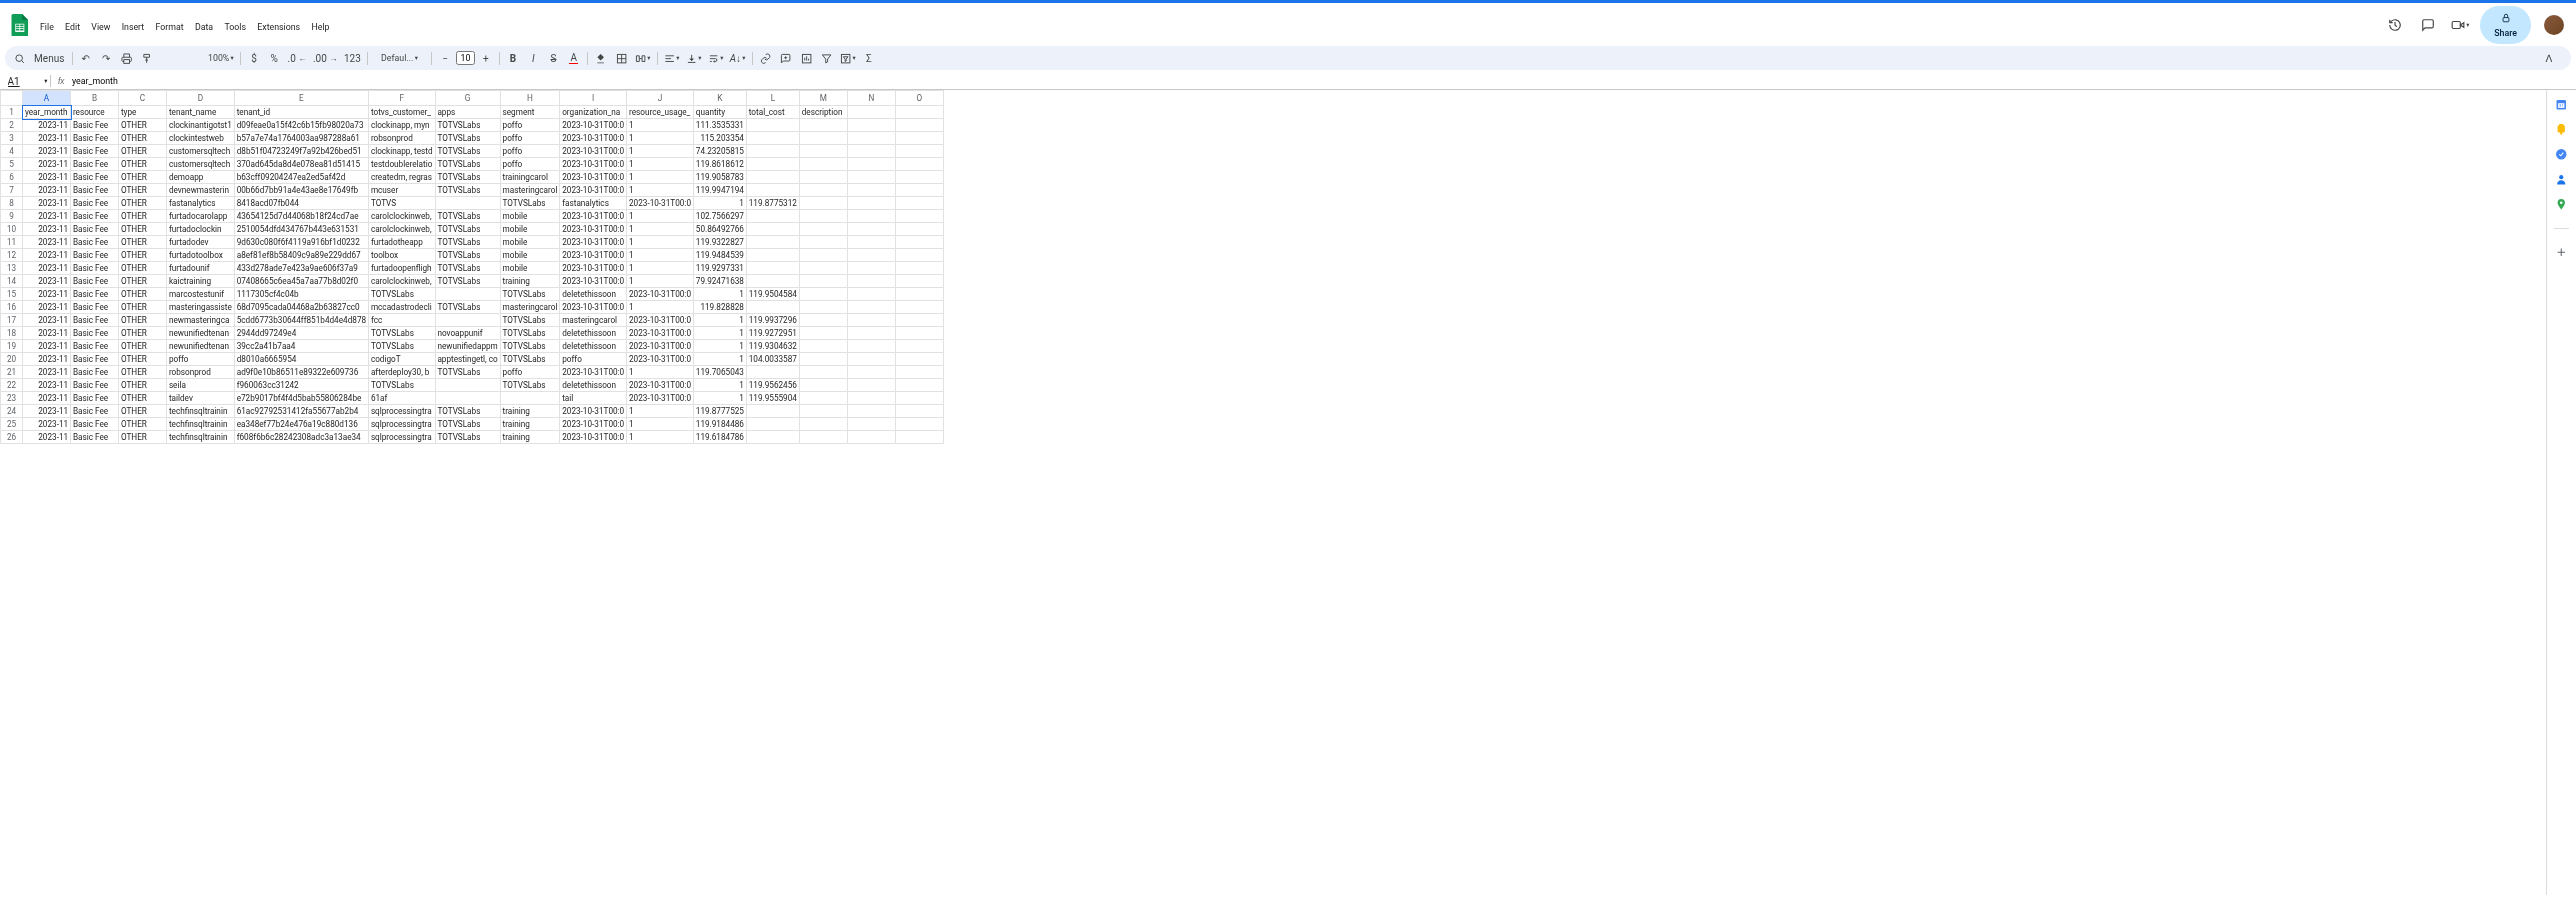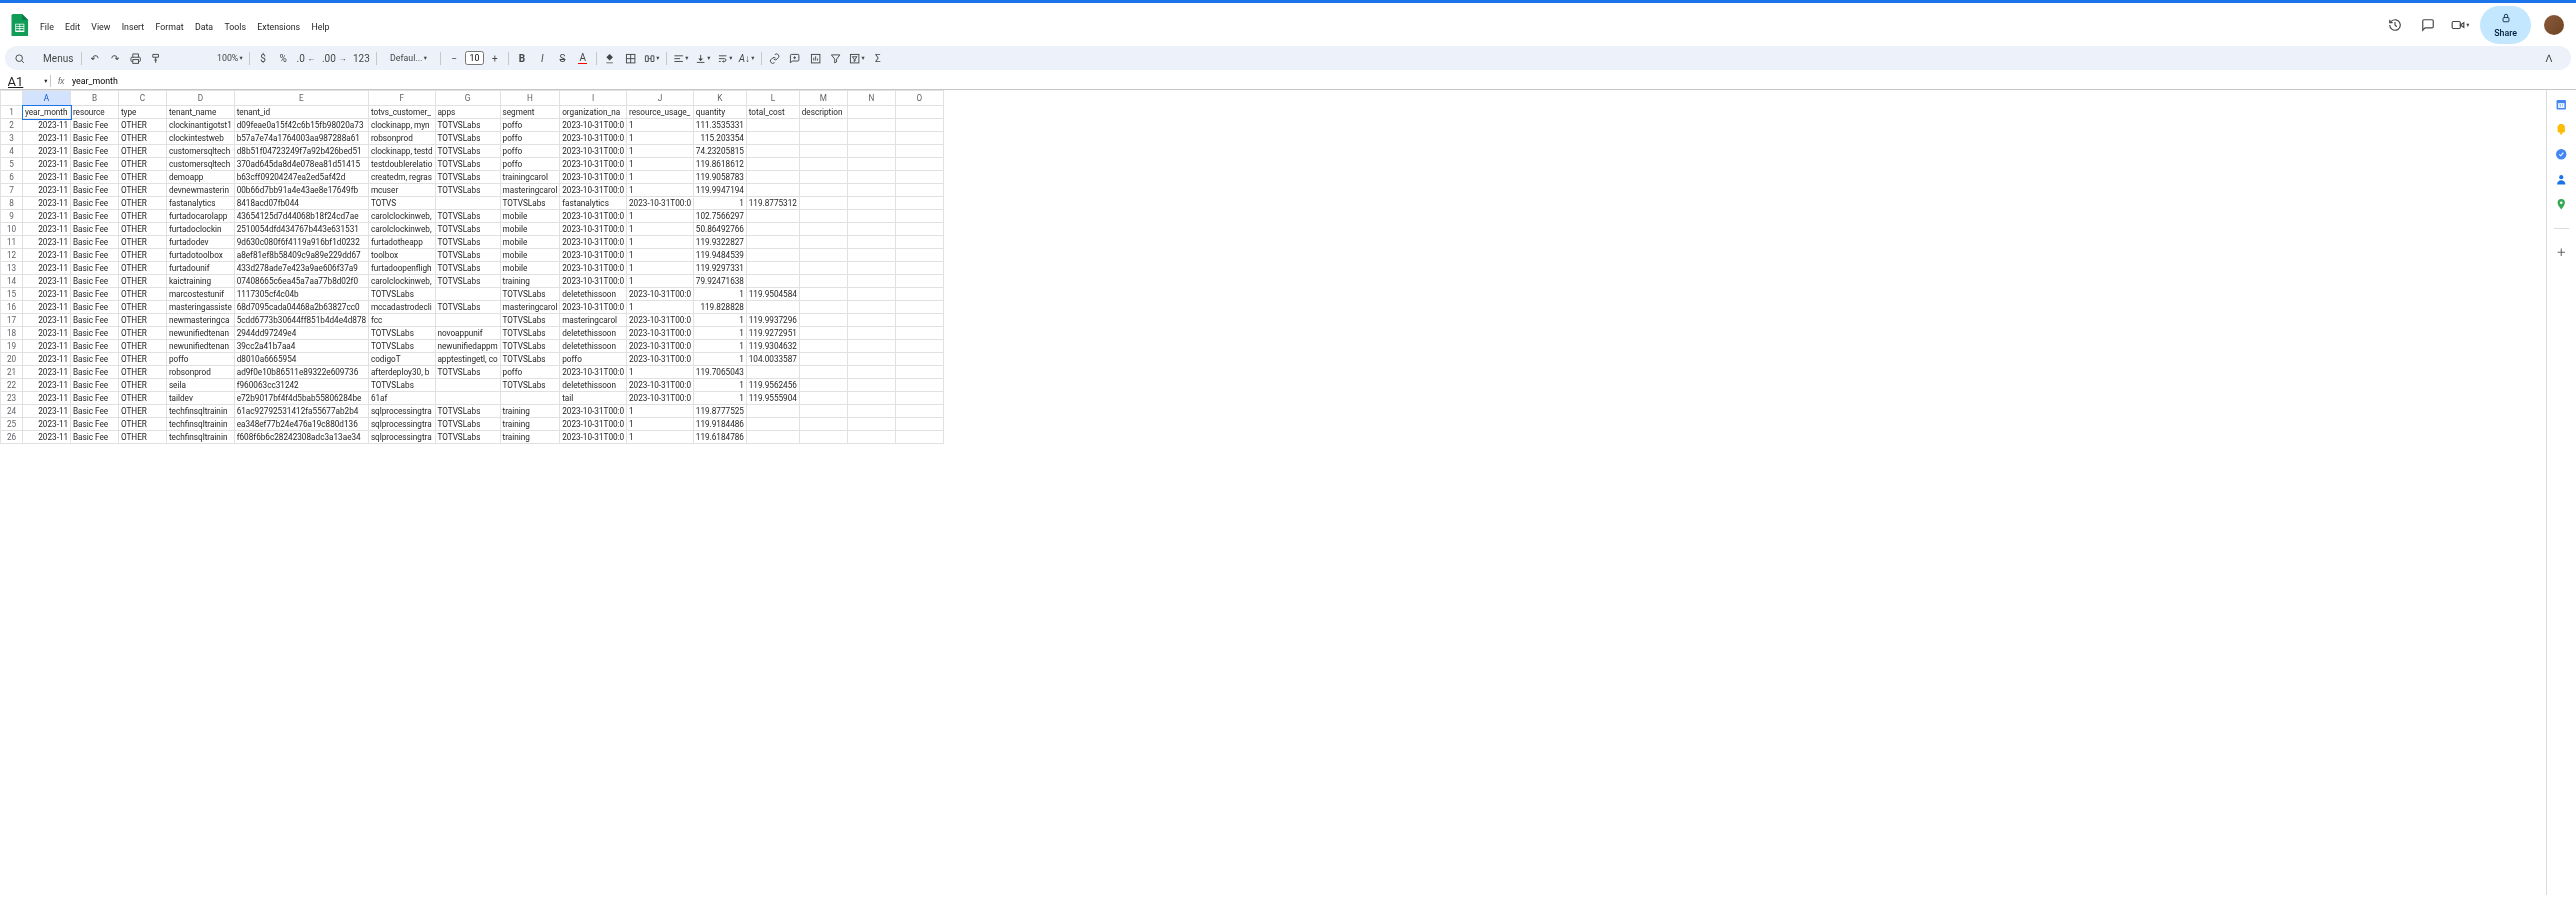--- a/index.html
+++ b/index.html
@@ -14,26 +14,26 @@
 .title-icon { color: #5f6368; font-size: 11.3px; cursor: pointer; }
 .menu-bar { display: flex; gap: 1.3px; margin-top: 4px; }
 .menu-item { padding: 2.5px 5px; font-size: 8.8px; color: #1f1f1f; border-radius: 2.5px; cursor: pointer; }
 .header-right { display: flex; align-items: center; gap: 7.5px; padding-right: 5px; }
 .header-icon { width: 25px; height: 25px; display: flex; align-items: center; justify-content: center; color: #444746; border-radius: 50%; cursor: pointer; font-size: 12.5px; }
 .share-btn { background: #c2e7ff; color: #001d35; padding: 6.3px 14px; border-radius: 25px; border: none; font-size: 8.8px; font-weight: 500; display: flex; align-items: center; gap: 5px; cursor: pointer; flex-direction: column; }
 .avatar { width: 20px; height: 20px; border-radius: 50%; background: linear-gradient(135deg, #8b5a3c, #6b4423); margin-left: 5px; }
 .toolbar { display: flex; align-items: center; gap: 1.3px; padding: 2.5px 5px; margin: 2.5px 5px; background: #edf2fa; border-radius: 15px; }
 .tool-btn { min-width: 19px; height: 19px; display: flex; align-items: center; justify-content: center; border-radius: 2.5px; cursor: pointer; color: #444746; font-size: 10px; padding: 0 2.5px; }
 .tool-sep { width: 0.6px; height: 12.5px; background: #c7c7c7; margin: 0 2.5px; }
-.search-menus { display: flex; align-items: center; gap: 18px; padding: 0 3.8px; }
+.search-menus { display: flex; align-items: center; gap: 9px; padding: 0 3.8px; }
 .zoom-box { font-size: 8.8px; padding: 0 2.5px; margin-left: 48px; }
 .font-select { font-size: 8.8px; padding: 0 3.8px; min-width: 56px; }
 .font-size-box { width: 19px; height: 14px; border: 0.6px solid #747775; border-radius: 2.5px; text-align: center; font-size: 8.8px; background: #fff; }
 .formula-bar { display: flex; align-items: center; border-bottom: 0.6px solid #c7c7c7; padding: 1.3px 5px; height: 17.6px; }
-.cell-ref { width: 38px; padding: 2.5px; font-size: 13px; color: #1f1f1f; border: none; background: transparent; text-decoration: underline; }
+.cell-ref { width: 38px; padding: 2.5px; font-size: 10px; color: #1f1f1f; border: none; background: transparent; text-decoration: underline; }
 .fx-label { color: #5f6368; font-style: italic; padding: 0 5px; font-family: Liberation Sans, sans-serif; }
 .formula-input { flex: 1; padding: 2.5px; font-size: 8.8px; border: none; }
 .sheet-area { display: flex; height: calc(100vh - 107px); }
 .sheet { flex: 1; overflow: auto; position: relative; }
 table { border-collapse: collapse; table-layout: fixed; font-family: Arial, sans-serif; }
 th, td { border: 0.6px solid #e1e1e1; font-size: 8.2px; height: 13px; overflow: hidden; white-space: nowrap; text-overflow: clip; padding: 0 1.9px; }
 th { background: #fff; color: #5f6368; font-weight: normal; text-align: center; position: sticky; }
 th.row-h { width: 22px; text-align: center; background: #fff; }
 th.col-h { height: 15px; }
 .corner { width: 22px; background: #fff; }

